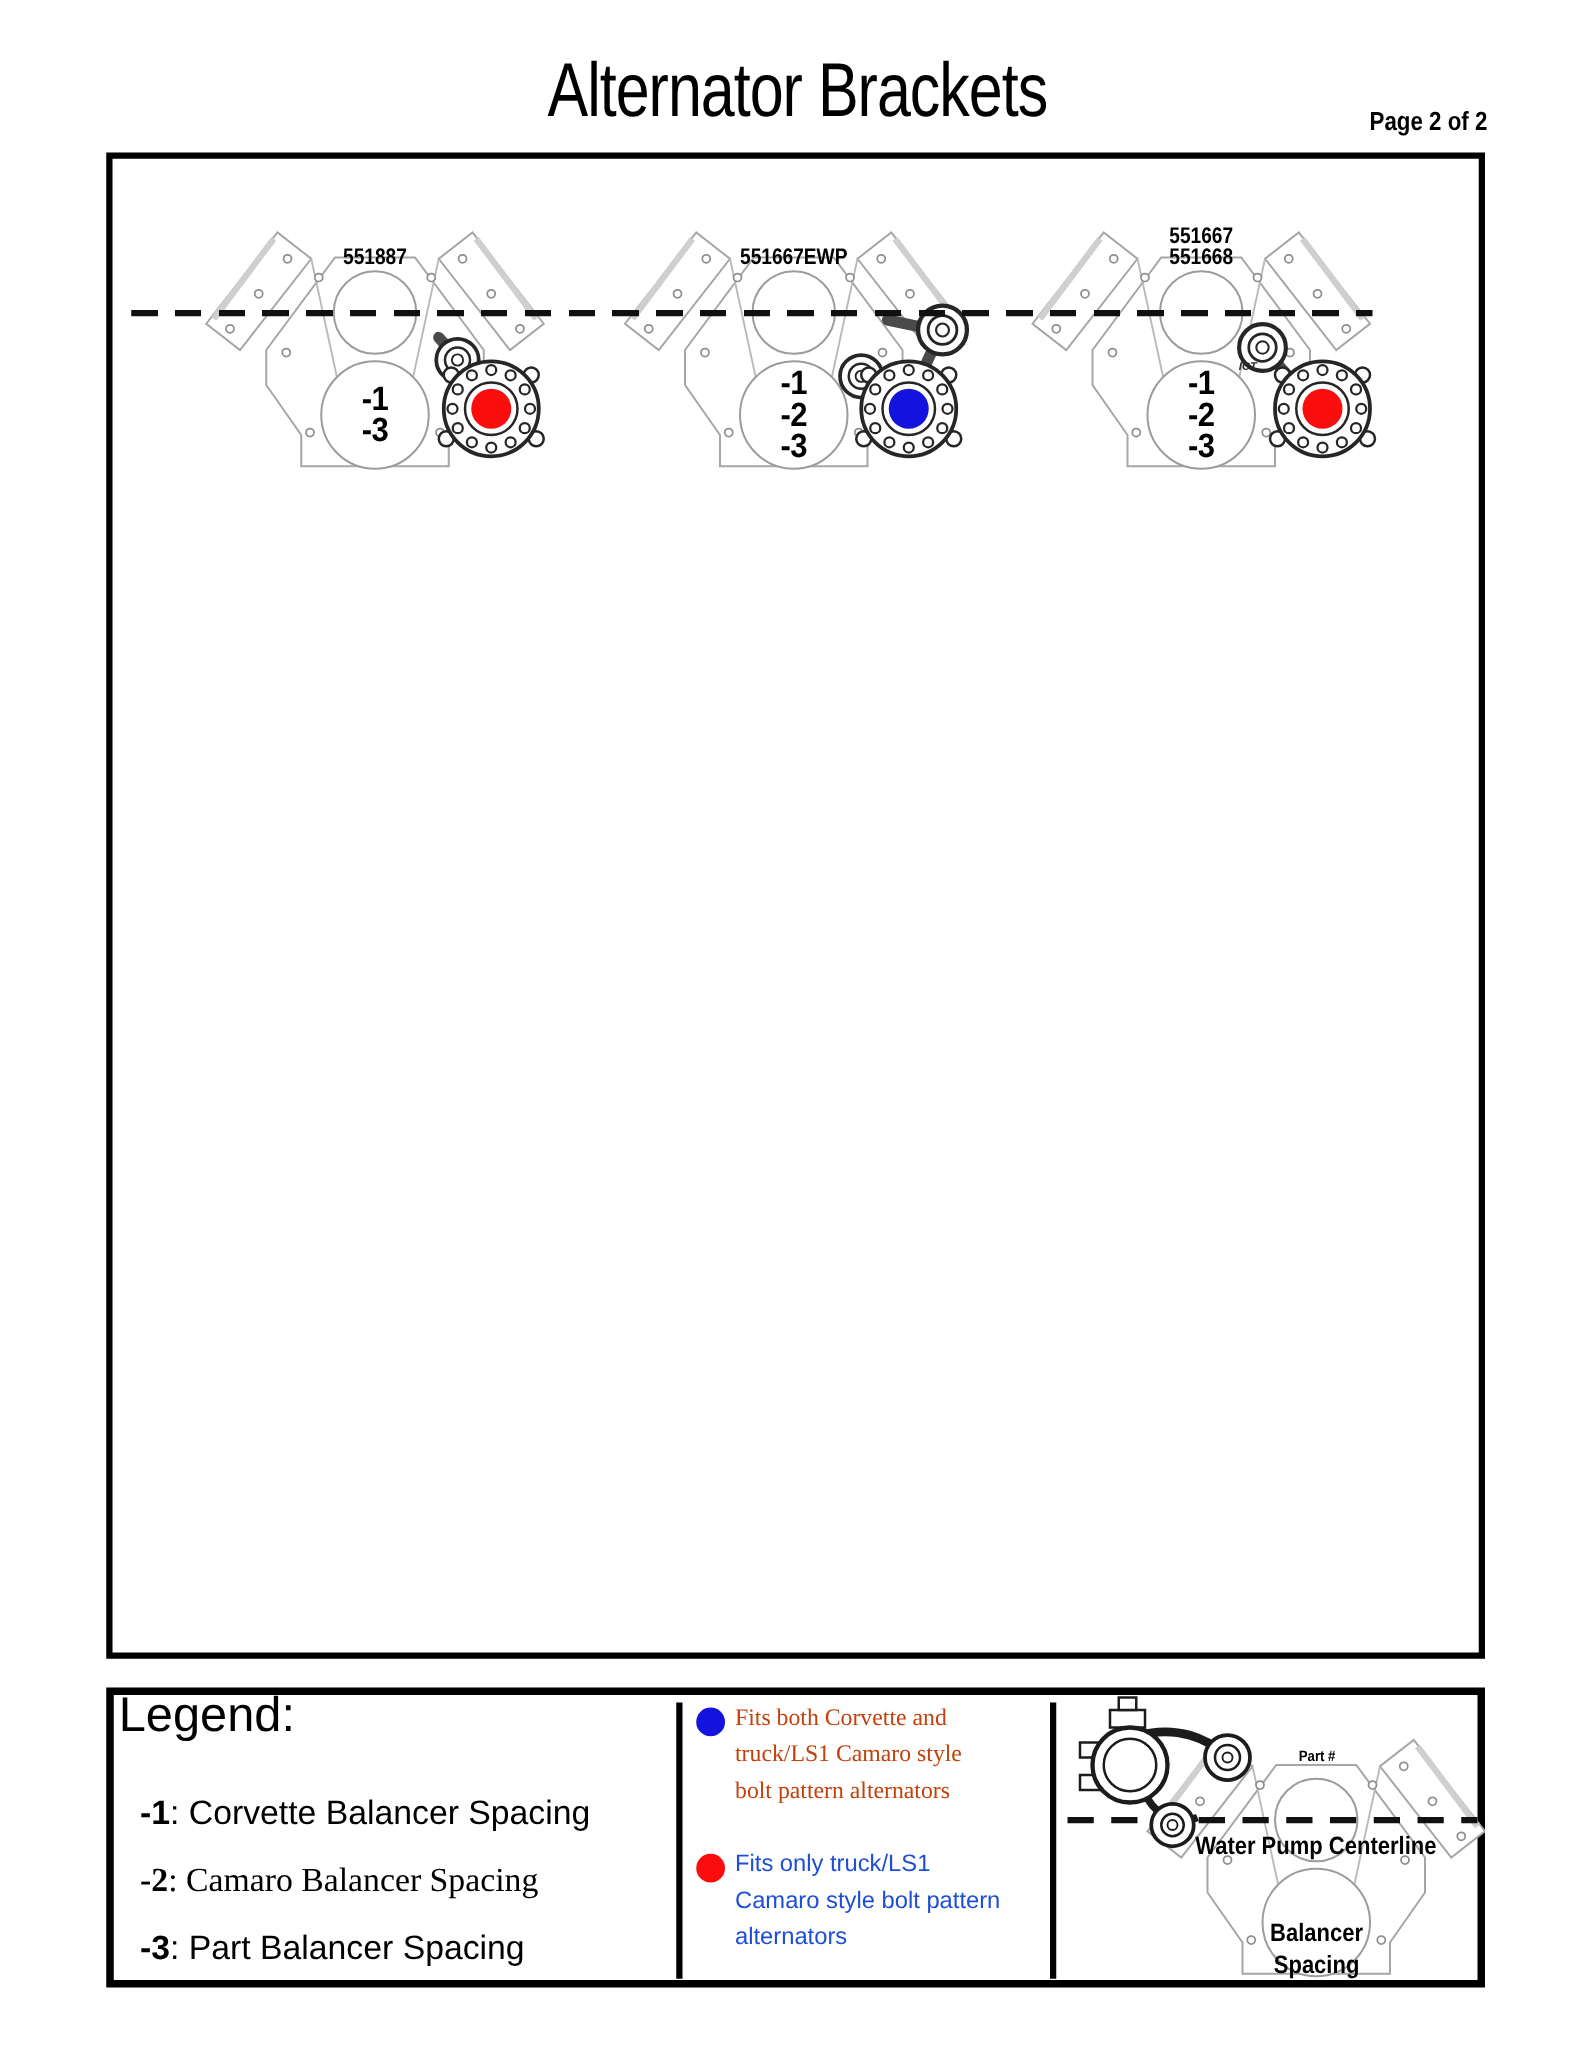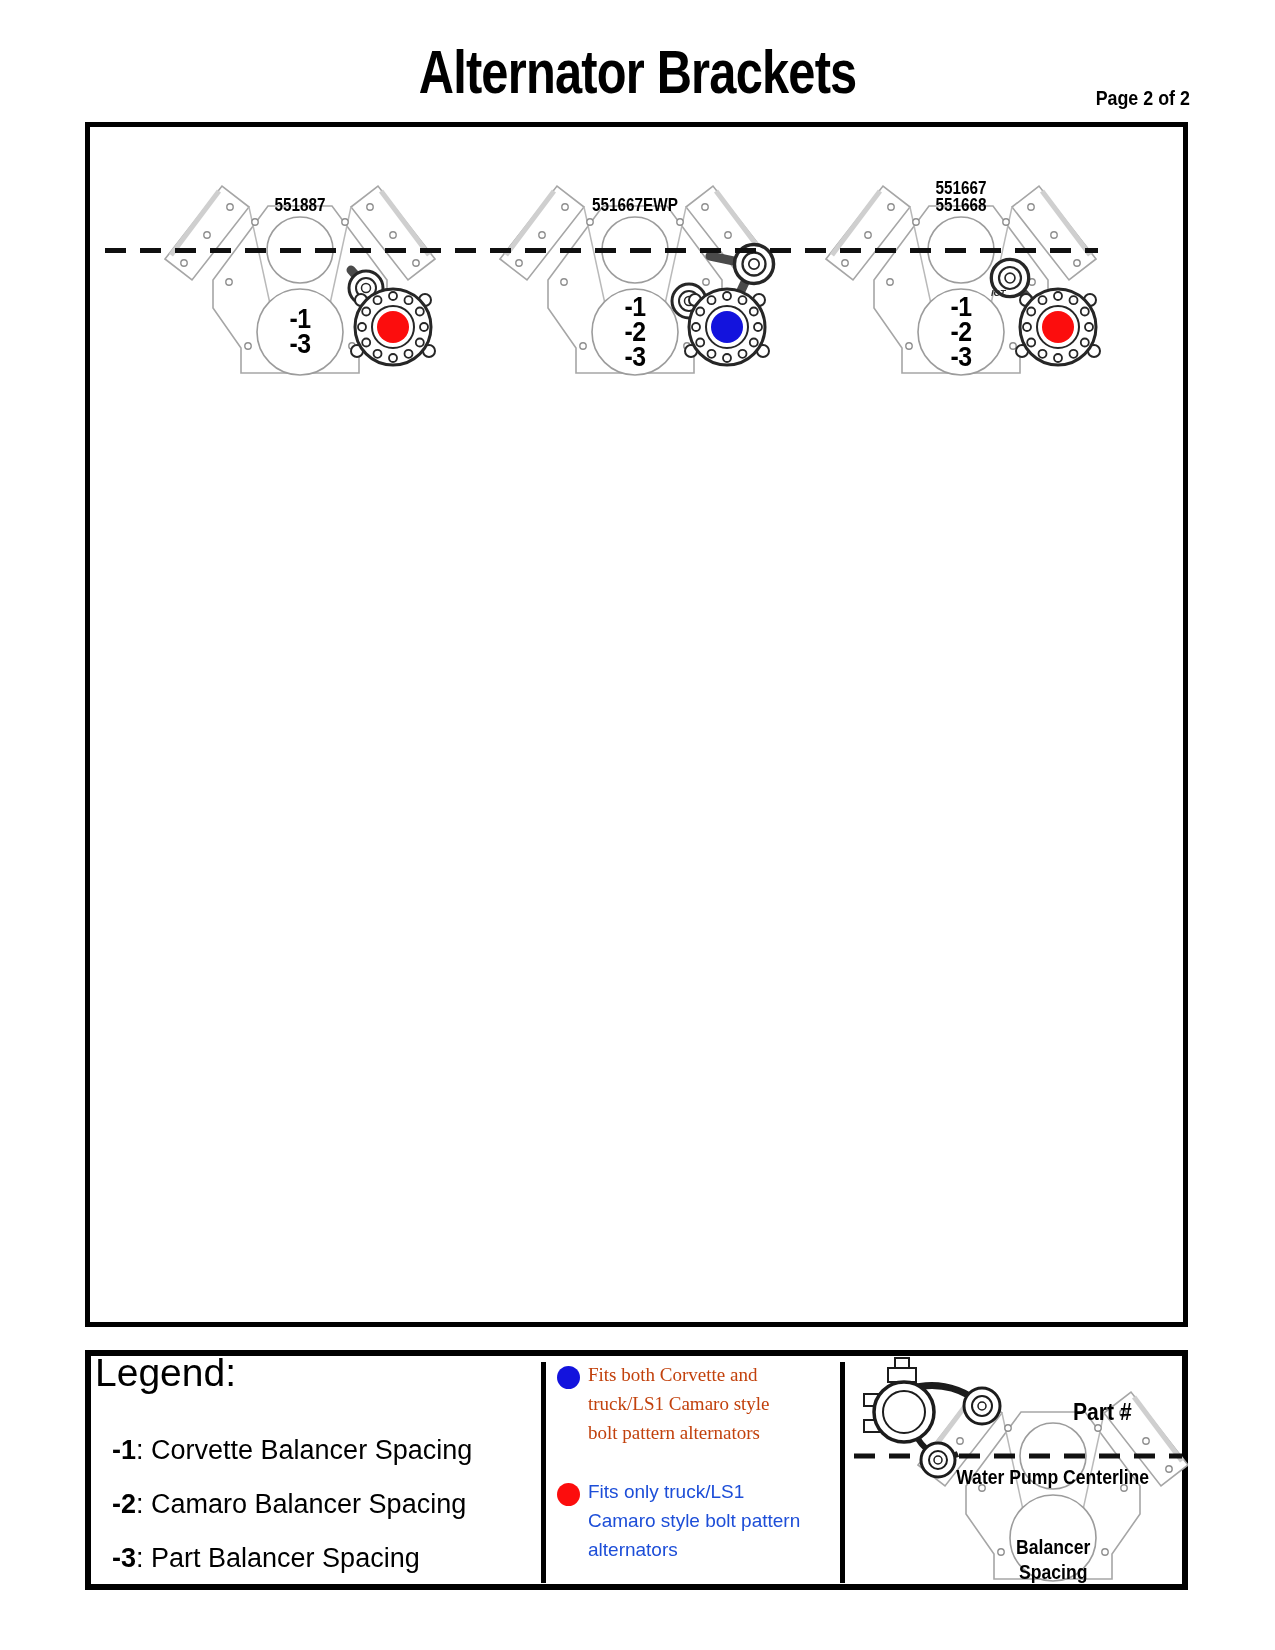--- a/index.html
+++ b/index.html
@@ -1,21 +1,21 @@
 <!DOCTYPE html>
 <html><head>
 <meta charset="utf-8">
 <style>
   html,body{margin:0;padding:0;background:#fff;}
   #page{position:relative;width:1275px;height:1650px;background:#fff;overflow:hidden;
         font-family:"Liberation Sans", sans-serif;color:#000;}
 
   
   .title{position:absolute;left:0;right:0;top:40px;text-align:center;
-         font-size:61px;font-weight:bold;line-height:64px;letter-spacing:-1px;}
+         font-size:61px;font-weight:normal;line-height:64px;letter-spacing:-1px;}
   .cond{display:inline-block;transform:scaleX(.80);transform-origin:center;white-space:nowrap;}
   .page-label{position:absolute;right:85px;top:86px;font-size:21px;font-weight:bold;}
   .page-label .inner{display:inline-block;transform:scaleX(.85);transform-origin:right;white-space:nowrap;}
 
   
   .main-box{position:absolute;left:85px;top:122px;width:1103px;height:1205px;
             border:5px solid #000;box-sizing:border-box;}
   .legend-box{position:absolute;left:85px;top:1350px;width:1103px;height:240px;
               border:6px solid #000;box-sizing:border-box;}
 
@@ -32,37 +32,37 @@
   .spacings{position:absolute;left:0;width:330px;top:172px;transform:translateY(-50%);z-index:6;
             text-align:center;font-weight:bold;font-size:27px;line-height:25px;letter-spacing:-.5px;}
   .spacings span{display:block;transform:scaleX(.92);transform-origin:center;}
   .bracket-logo{position:absolute;left:195px;top:128px;width:60px;z-index:7;text-align:left;
                 font-size:9px;font-weight:bold;font-style:italic;color:#2b2b2b;}
 
   
   .legend-title{position:absolute;left:95px;top:1352px;font-size:39px;line-height:42px;}
   .lg-row{position:absolute;left:112px;font-size:27px;line-height:32px;white-space:nowrap;margin-top:20px;}
   .lg-row .lg-code{font-weight:bold;}
-  .lg-row1{top:1414px;} .lg-row2{top:1468px;} .lg-row3{top:1522px;}
+  .lg-row1{top:1414px;} .lg-row2{top:1468px;font-family:Liberation Serif, serif;} .lg-row3{top:1522px;}
 
   .v-div{position:absolute;width:5px;background:#000;z-index:4;}
   .v-div1{left:541px;top:1362px;height:221px;}
   .v-div2{left:840px;top:1362px;height:221px;}
 
   
   .key-dot{position:absolute;width:23px;height:23px;border-radius:50%;z-index:6;}
   .key-dot1{left:557px;top:1366px;} .key-dot2{left:557px;top:1483px;}
   .key-text{position:absolute;left:588px;width:245px;font-size:19px;line-height:29px;
             white-space:pre-line;z-index:6;}
   .key-text1{top:1360px;} .key-text2{top:1477px;}
 
   
   .ref-panel{position:absolute;left:848px;top:1354px;width:340px;height:234px;}
   .ref-label{position:absolute;z-index:8;font-weight:bold;white-space:nowrap;text-align:center;}
-  .ref-part{left:126px;top:44px;width:160px;font-size:24px;padding-left:48px;}
+  .ref-part{left:126px;top:44px;width:160px;font-size:12px;}
   .ref-centerline{left:45px;top:112px;width:320px;font-size:20px;}
   .ref-balancer{left:125px;top:156px;width:160px;font-size:20px;line-height:25px;white-space:pre-line;}
   .ref-label .inner{display:inline-block;transform:scaleX(.88);transform-origin:center;white-space:pre-line;}
 </style>
 </head>
 <body>
 
 <svg width="0" height="0" style="position:absolute" aria-hidden="true">
   <defs>
 

